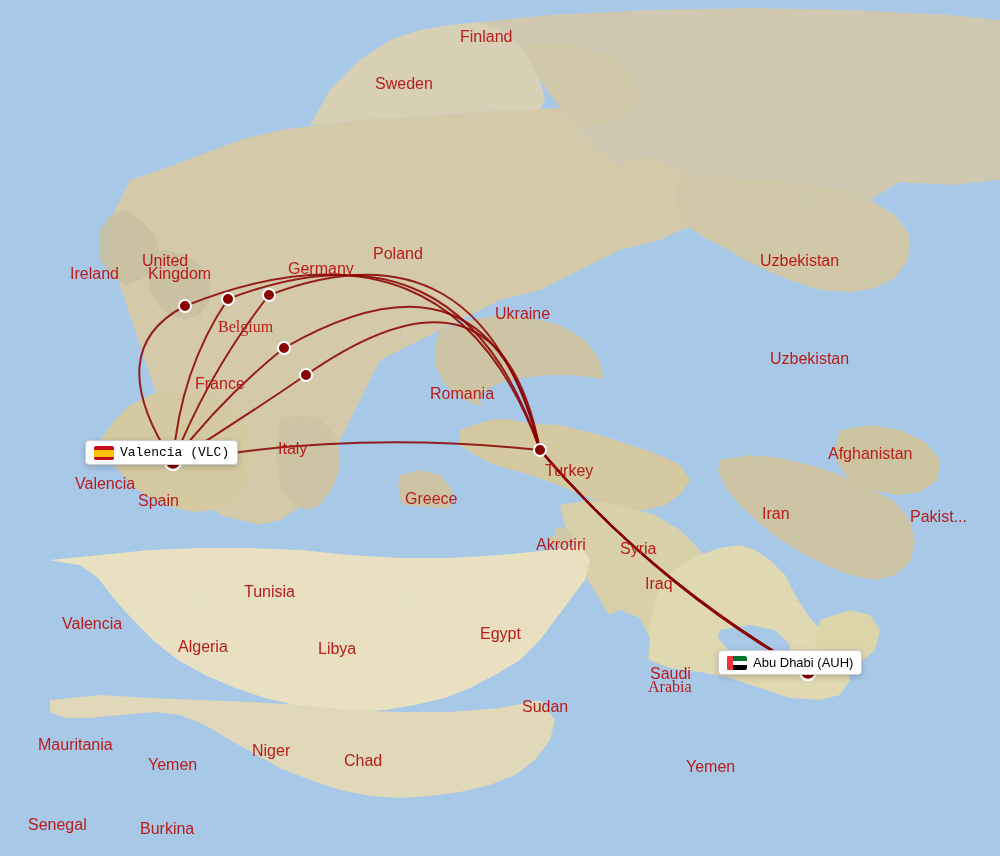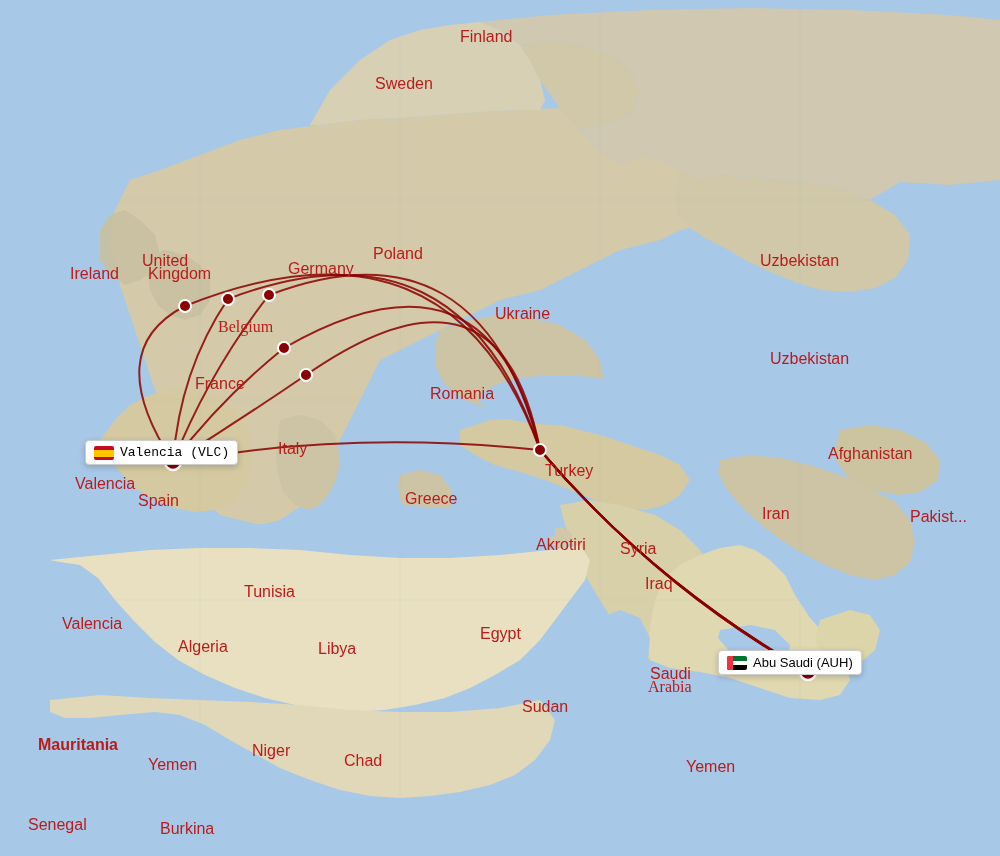--- a/index.html
+++ b/index.html
@@ -216,27 +216,27 @@
   <span class="label" style="left:318px; top:640px;">Libya</span>
   <span class="label" style="left:244px; top:583px;">Tunisia</span>
   <span class="label" style="left:480px; top:625px;">Egypt</span>
   <span class="label" style="left:650px; top:665px;">Saudi</span>
   <span class="label" style="left:648px; top:678px;font-family:Liberation Serif, serif;">Arabia</span>
   <span class="label" style="left:686px; top:758px;">Yemen</span>
   <span class="label" style="left:522px; top:698px;">Sudan</span>
   <span class="label" style="left:344px; top:752px;">Chad</span>
   <span class="label" style="left:252px; top:742px;">Niger</span>
   <span class="label" style="left:148px; top:756px;">Yemen</span>
-  <span class="label" style="left:38px; top:736px;font-weight:bold;">Mauritania</span>
+  <span class="label" style="left:38px; top:736px;">Mauritania</span>
   <span class="label" style="left:28px; top:788px;margin-top:28px;">Senegal</span>
-  <span class="label" style="left:140px; top:820px;margin-left:20px;">Burkina</span>
+  <span class="label" style="left:140px; top:820px;">Burkina</span>
 
   <div class="city-label" style="left:85px; top:440px;font-family:Liberation Mono, monospace;">
     <span class="flag flag-spain"></span>
     <span>Valencia (VLC)</span>
   </div>
 
   <div class="city-label" style="left:718px; top:650px;">
     <span class="flag flag-uae"></span>
-    <span>Abu Saudi (AUH)</span>
+    <span>Abu Dhabi (AUH)</span>
   </div>
 
 </div>
 
 </body></html>

